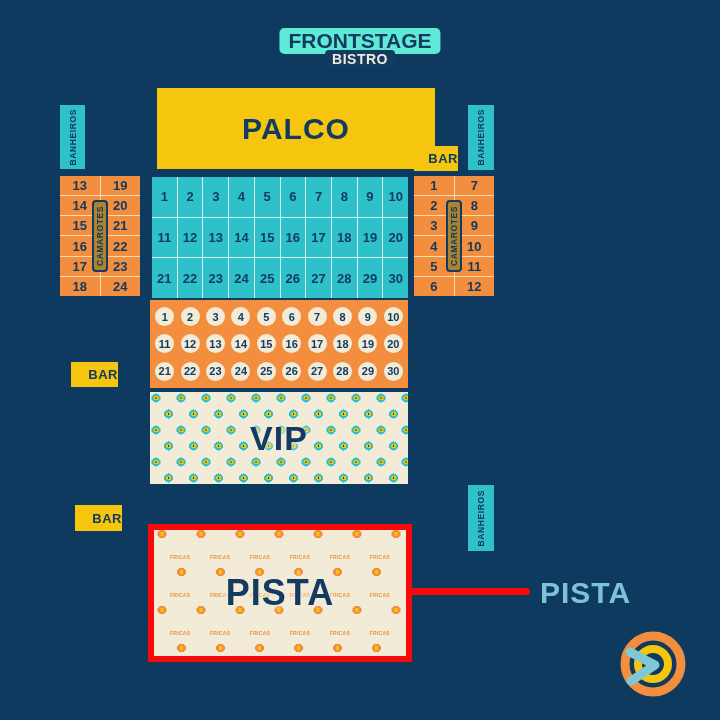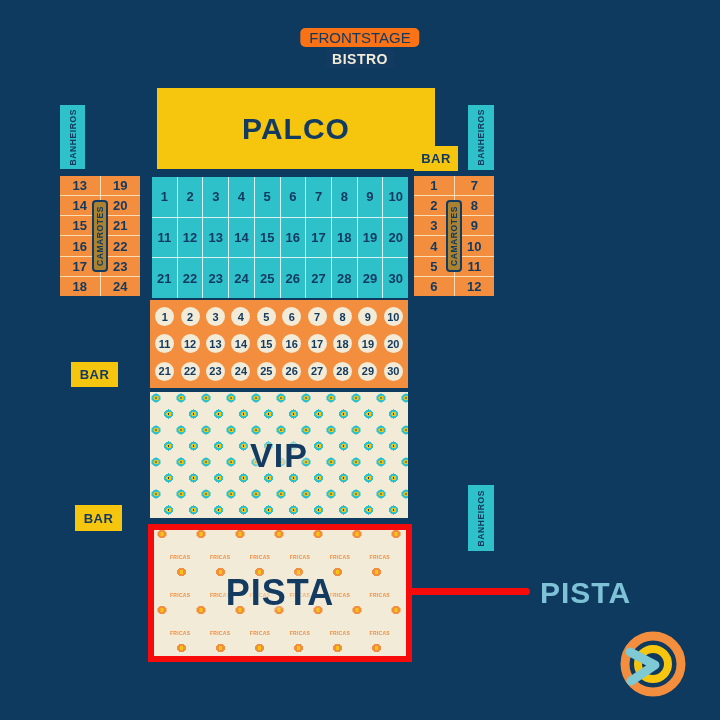--- a/index.html
+++ b/index.html
@@ -15,22 +15,22 @@
 
   
   #palco{left:157px;top:88px;width:278px;height:81px;background:#f6c60e;
     color:#133a61;font-weight:800;font-size:30px;letter-spacing:1px;}
 
   
   #frontstage{left:152px;top:177px;width:256px;height:121px;background:#d8f2f4;
     display:grid;grid-template-columns:repeat(10,1fr);grid-template-rows:repeat(3,1fr);gap:1px;}
   .fs-cell{background:#2fc1ca;color:#133a61;font-weight:700;font-size:13px;
     display:flex;align-items:center;justify-content:center;}
-  #fs-label{left:50%;top:28px;transform:translateX(-50%);background:#f97316;color:#133a61;
-    font-weight:400;font-size:15px;padding:1px 9px;border-radius:5px;white-space:nowrap;z-index:3;}
+  #fs-label{left:50%;top:28px;transform:translateX(-50%);background:#5eead4;color:#133a61;
+    font-weight:700;font-size:21px;padding:1px 9px;border-radius:5px;white-space:nowrap;z-index:3;}
 
   
   .camarotes{width:80px;height:120px;background:#f8ddb4;
     display:grid;grid-template-columns:1fr 1fr;grid-template-rows:repeat(6,1fr);gap:1px;}
   #camarotes-left{left:60px;top:176px;}
   #camarotes-right{left:414px;top:176px;}
   .cam-cell{background:#f28e3d;color:#133a61;font-weight:800;font-size:13px;
     display:flex;align-items:center;justify-content:center;}
   .cam-label{left:50%;top:50%;transform:translate(-50%,-50%) rotate(180deg);
     writing-mode:vertical-rl;background:#ab8330;border:2px solid #133a61;border-radius:4px;
@@ -38,36 +38,36 @@
 
   
   .banheiros{background:#2fc1ca;}
   .banheiros span{writing-mode:vertical-rl;transform:rotate(180deg);
     color:#133a61;font-weight:800;font-size:8.5px;letter-spacing:.6px;}
   #banheiros-tl{left:60px;top:105px;width:25px;height:64px;}
   #banheiros-tr{left:468px;top:105px;width:26px;height:65px;}
   #banheiros-br{left:468px;top:485px;width:26px;height:66px;}
 
   
-  .bar{background:#f6c60e;color:#133a61;font-weight:800;font-size:13px;letter-spacing:.5px;}
+  .bar{background:#f6c60e;color:#133a61;font-weight:800;font-size:13px;letter-spacing:.5px;justify-content:flex-end;}
   #bar-right{left:414px;top:146px;width:44px;height:25px;}
   #bar-left-1{left:71px;top:362px;width:47px;height:25px;}
   #bar-left-2{left:75px;top:505px;width:47px;height:26px;}
 
   
   #bistro{left:150px;top:300px;width:258px;height:88px;background:#f28e3d;
     display:grid;grid-template-columns:repeat(10,1fr);grid-template-rows:repeat(3,1fr);
     align-items:center;justify-items:center;padding:3px 2px;}
   .bistro-seat{width:19px;height:19px;border-radius:50%;background:#f1ebd8;color:#133a61;
     font-weight:800;font-size:11px;display:flex;align-items:center;justify-content:center;}
   #bistro-label{left:50%;top:27px;transform:translateX(-50%);background:#133a61;color:#f1ebd8;
     font-weight:800;font-size:14px;letter-spacing:.5px;padding:1px 7px;border-radius:4px;z-index:3;margin-top:23px;}
 
   
-  #vip{left:150px;top:392px;width:258px;height:126px;background-color:#f1ebd8;
+  #vip{left:150px;top:392px;width:258px;height:92px;background-color:#f1ebd8;
     background-image:
       radial-gradient(circle, #133a61 0 1.1px, #f6c60e 1.1px 2.5px, #2fc1ca 2.5px 4.5px, transparent 4.6px),
       radial-gradient(circle, #133a61 0 1.1px, #f6c60e 1.1px 2.5px, #2fc1ca 2.5px 4.5px, transparent 4.6px);
     background-size:25px 32px;background-position:6px 6px,18.5px 22px;}
   #vip-label{color:#133a61;font-weight:800;font-size:34px;letter-spacing:1px;z-index:2;
     position:relative;text-shadow:0 0 6px #f1ebd8,0 0 10px #f1ebd8;}
 
   
   #pista{left:148px;top:524px;width:264px;height:138px;border:6px solid #f70a0a;
     background-color:#f1ebd8;

